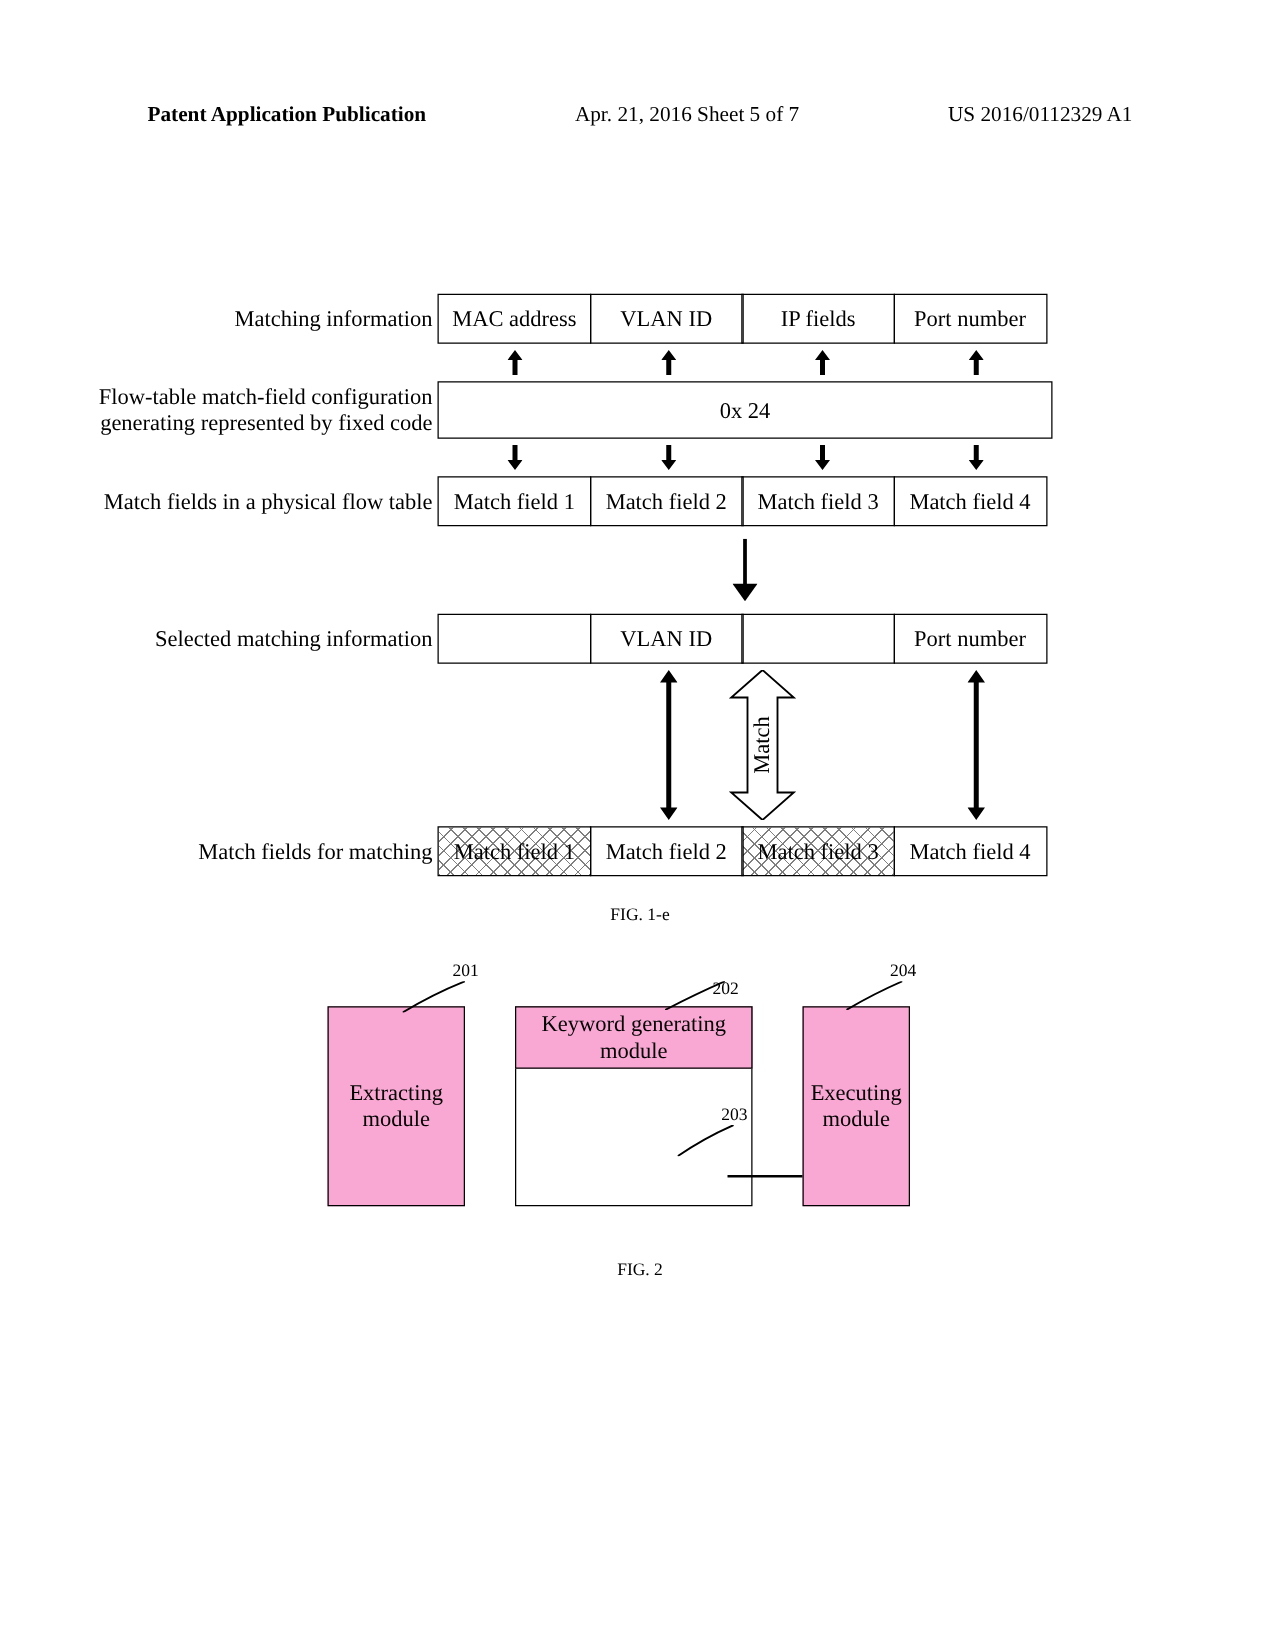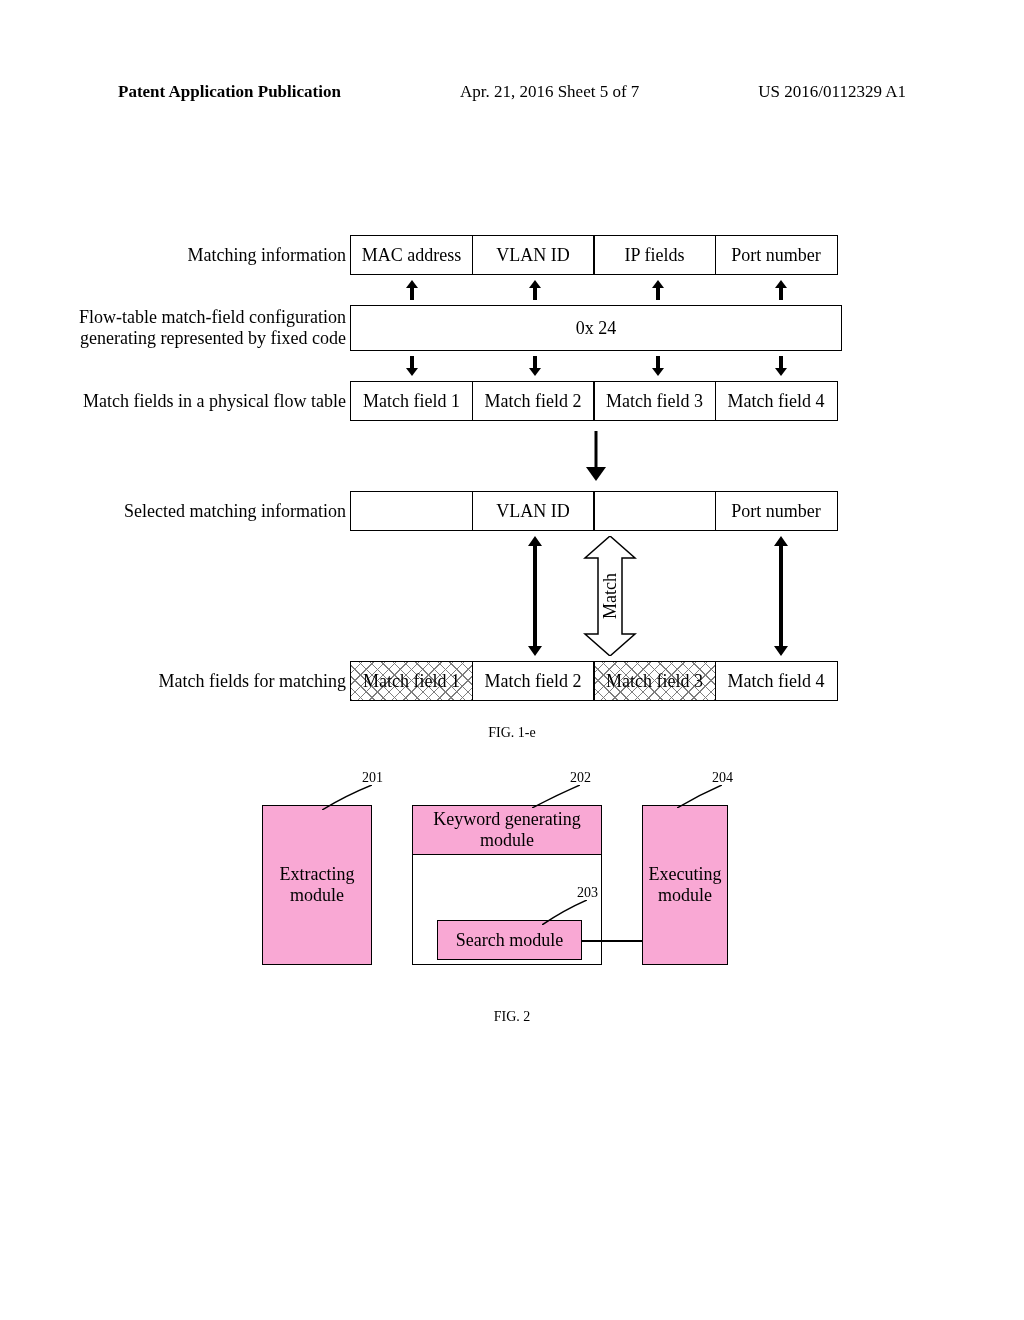--- a/index.html
+++ b/index.html
@@ -216,34 +216,31 @@
     <div class="d2-box" style="left:0; top:40px; width:110px; height:160px; flex-direction:column;">
       <span>Extracting module</span>
     </div>
 
     <div class="d2-box" style="left:150px; top:40px; width:190px; height:160px; border:1.5px solid #000; background:transparent;"></div>
 
     <div class="d2-box" style="left:150px; top:40px; width:190px; height:50px;">
       <span>Keyword generating module</span>
     </div>
 
-    <div class="d2-box" style="left:175px; top:155px; width:145px; height:40px;">
-      <span>Search module</span>
-    </div>
 
     <div class="d2-box" style="left:380px; top:40px; width:86px; height:160px;">
       <span>Executing module</span>
     </div>
 
     <div class="d2-callout" style="left:100px; top:5px;">201</div>
     <svg style="position:absolute; left:60px; top:20px; width:50px; height:25px;">
         <path d="M0 25 Q25 10 50 0" stroke="#000" fill="none" stroke-width="1.5"></path>
       </svg>
 
-    <div class="d2-callout" style="left:308px; top:5px;">202</div>
+    <div class="d2-callout" style="left:308px; top:19px;">202</div>
     <svg style="position:absolute; left:270px; top:20px; width:48px; height:23px;">
         <path d="M0 23 Q25 10 48 0" stroke="#000" fill="none" stroke-width="1.5"></path>
       </svg>
 
     <div class="d2-callout" style="left:315px; top:120px;">203</div>
     <svg style="position:absolute; left:280px; top:135px; width:45px; height:25px;">
         <path d="M0 25 Q22 10 45 0" stroke="#000" fill="none" stroke-width="1.5"></path>
       </svg>
 
     <div class="d2-callout" style="left:450px; top:5px;">204</div>

